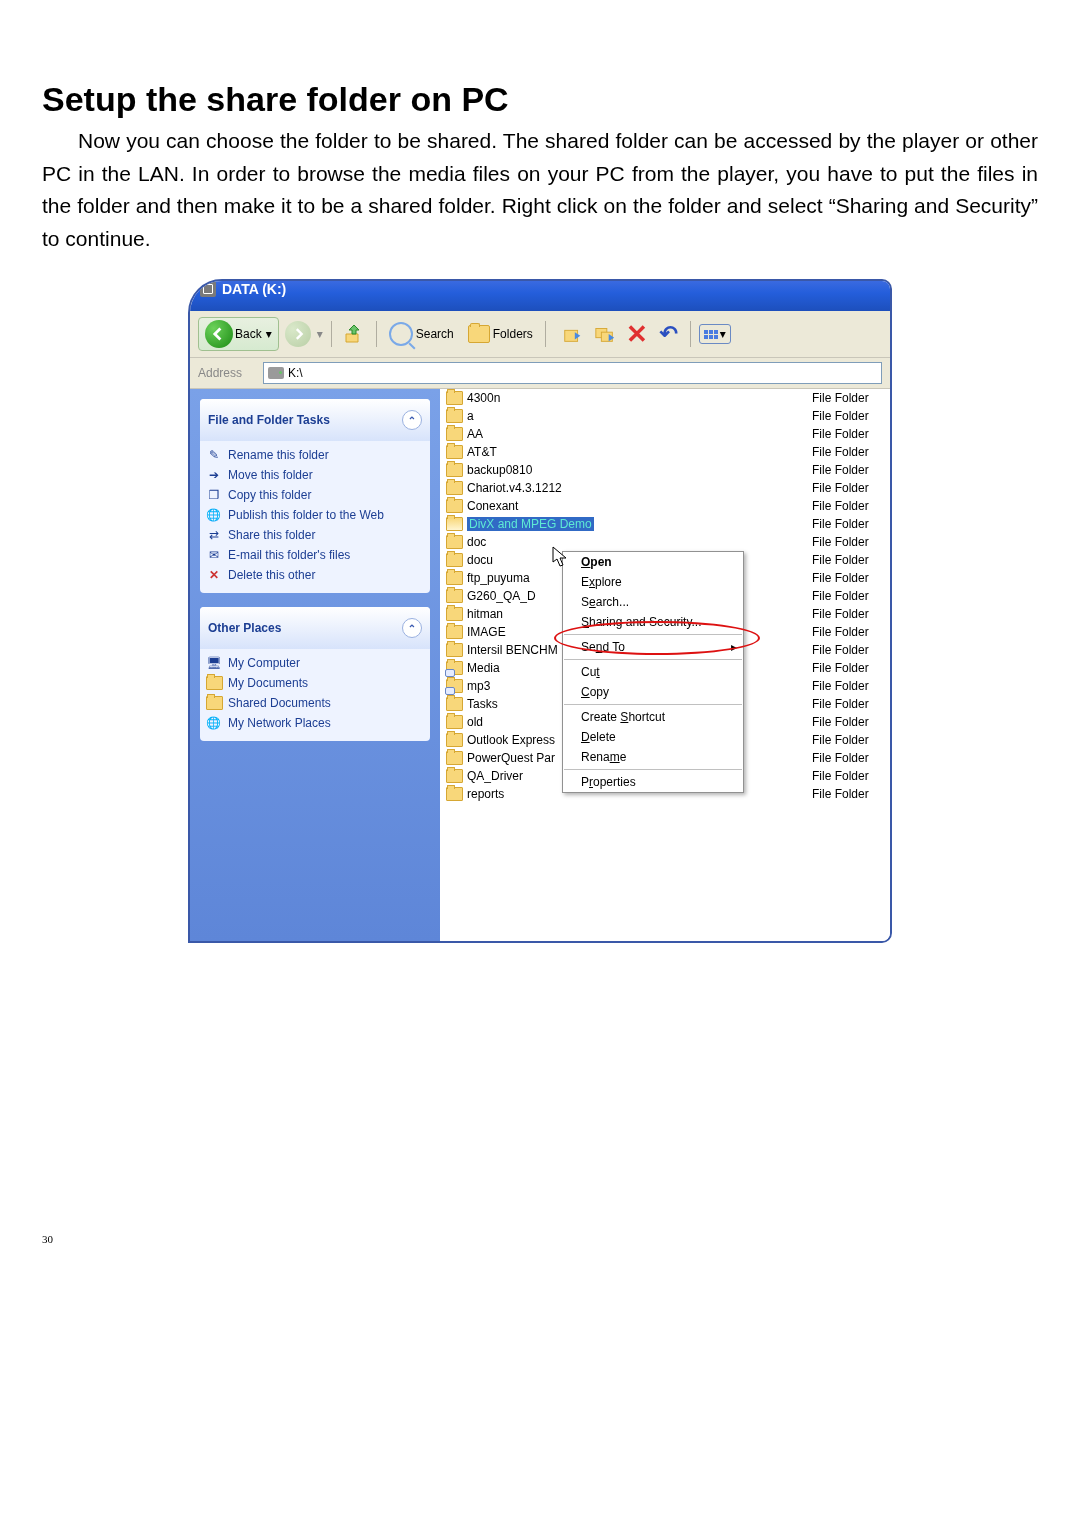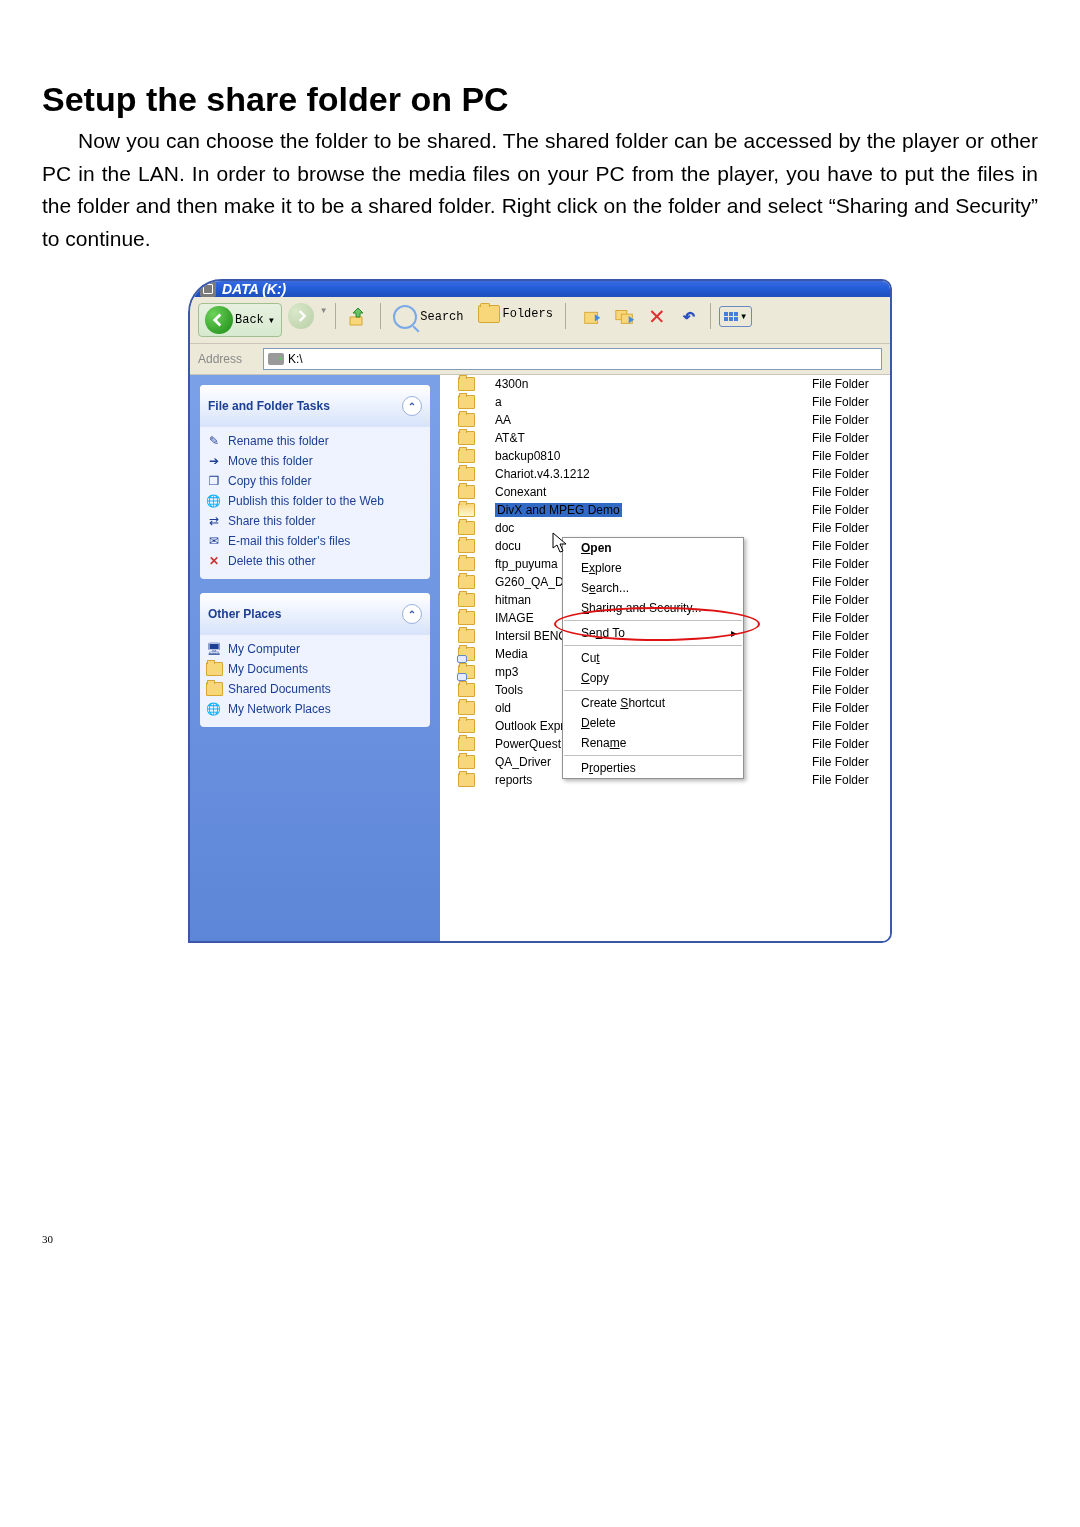--- a/index.html
+++ b/index.html
@@ -38,48 +38,46 @@
   .window{
     font-family: Tahoma, Arial, sans-serif;
     font-size:12px;
     color:#000;
     display:flex;
     flex-direction:column;
     min-height:660px;
   }
   .titlebar{
     background:linear-gradient(#3a6ae0,#245edb 40%,#1d4fbc);
-    height:16px;
+    height:30px;
     display:flex;
     align-items:flex-start;
     padding-left:10px;
-    font-style:italic;
   }
   .titlebar-icon{
     width:16px;height:16px;margin-right:6px;
     background:#7a7a7a;border-radius:2px;position:relative;
   }
   .titlebar-icon::after{content:"";position:absolute;left:3px;top:3px;right:3px;bottom:3px;border:1px solid #fff;border-radius:1px;}
   .titlebar-text{
     color:#fff;font-weight:bold;font-size:14px;
     font-family:"Trebuchet MS",Tahoma,sans-serif;
   }
   .menubar{
     background:#ece9d8;
     padding:3px 6px;
     display:flex;gap:14px;
     border-bottom:1px solid #fff;
   }
   .menubar span{font-size:12px;}
   .toolbar{
     background:#ece9d8;
     padding:6px 8px;
-    display:flex;align-items:flex-start;gap:6px;
+    display:flex;align-items:center;gap:6px;
     border-bottom:1px solid #c9c6b9;
-    font-family:Liberation Mono, monospace;
   }
   .tool-back{
     display:flex;align-items:center;
     background:linear-gradient(#e8f0e0,#d6ead0);
     border:1px solid #a0c090;border-radius:4px;
     padding:2px 6px;
   }
   .tool-back-circle{
     width:28px;height:28px;border-radius:50%;
     background:radial-gradient(circle at 30% 30%,#6cd25a,#1a8a13);
@@ -160,23 +158,23 @@
     padding:2px 0;
   }
   .cols .col-name{flex:1;padding-left:6px;display:flex;align-items:center;gap:4px;}
   .cols .col-size{width:50px;text-align:right;padding-right:6px;border-left:1px solid #c9c6b9;border-right:1px solid #c9c6b9;}
   .cols .col-type{width:78px;padding-left:6px;}
   .rows{padding:0;}
   .row{
     display:flex;align-items:center;justify-content:space-between;
     font-size:12px;height:18px;
   }
-  .row .r-name{flex:1;display:flex;align-items:center;gap:20px;padding-left:18px;}
+  .row .r-name{flex:1;display:flex;align-items:center;gap:4px;padding-left:6px;}
   .row .r-type{width:78px;padding-left:6px;}
-  .row.sel .r-name .txt{background:#316ac5;color:#000000;padding:0 2px;}
+  .row.sel .r-name .txt{background:#316ac5;color:#5eead4;padding:0 2px;}
   .fld-ic{width:15px;height:12px;background:#f8d77a;border:1px solid #d6a733;border-radius:1px;position:relative;flex-shrink:0;}
   .fld-ic::before{content:"";position:absolute;top:-3px;left:0;width:6px;height:3px;background:#f8d77a;border:1px solid #d6a733;border-bottom:none;border-radius:1px 1px 0 0;}
   .fld-ic.open{background:linear-gradient(#f8d77a,#fff5d0);}
   .fld-ic.share::after{content:"";position:absolute;left:-2px;bottom:-3px;width:8px;height:6px;background:#e5ecff;border:1px solid #6a87c4;border-radius:2px;}
   .ctx-menu{
     position:absolute;
     left:122px;top:162px;
     width:180px;
     background:#fff;border:1px solid #919191;
     box-shadow:2px 2px 4px rgba(0,0,0,0.3);
@@ -481,21 +479,21 @@
               <div class="row">
                 <div class="r-name">
                   <span class="fld-ic share"></span>
                   <span class="txt">mp3</span>
                 </div>
                 <div class="r-type">File Folder</div>
               </div>
               <div class="row">
                 <div class="r-name">
                   <span class="fld-ic"></span>
-                  <span class="txt">Tools</span>
+                  <span class="txt">Tasks</span>
                 </div>
                 <div class="r-type">File Folder</div>
               </div>
               <div class="row">
                 <div class="r-name">
                   <span class="fld-ic"></span>
                   <span class="txt">old</span>
                 </div>
                 <div class="r-type">File Folder</div>
               </div>

